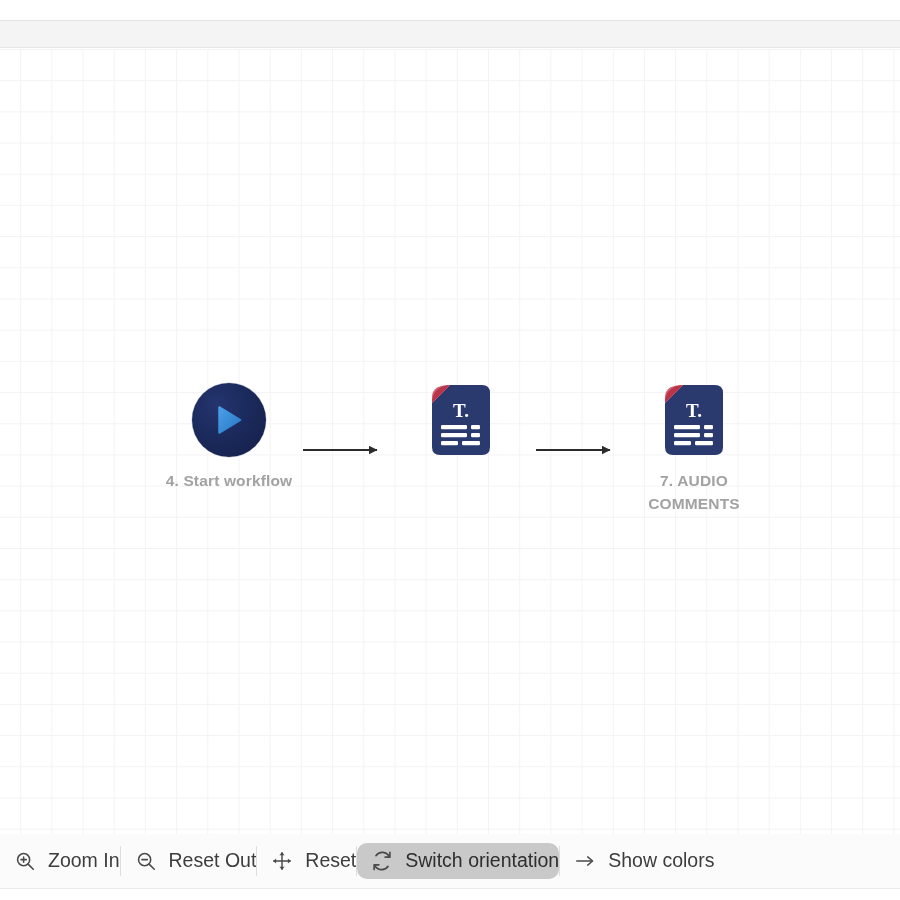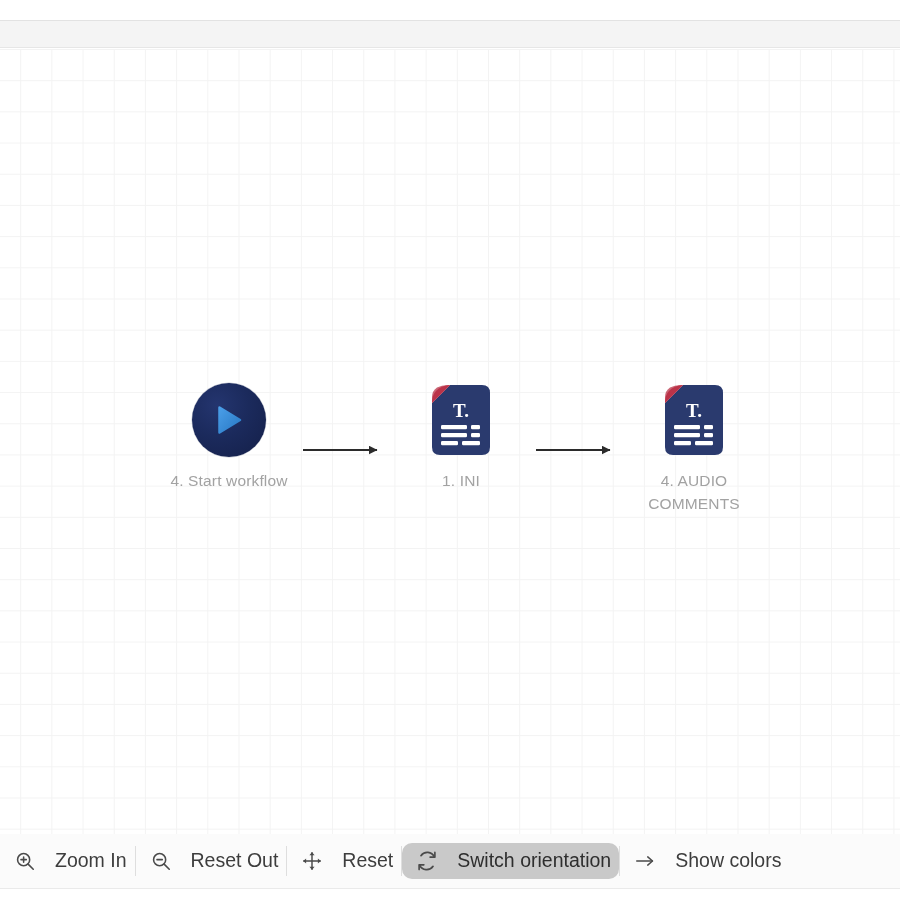--- a/index.html
+++ b/index.html
@@ -69,20 +69,21 @@
     align-items: center;
     justify-content: center;
   }
   .node-label {
     margin-top: 11px;
     font-size: 15.5px;
     color: #a2a2a2;
     line-height: 23px;
     letter-spacing: 0.15px;
     white-space: pre-line;
+    font-weight: bold;
   }
 
   
   .play-circle {
     width: 74px; height: 74px;
     border-radius: 50%;
     background: radial-gradient(circle at 34% 30%, #24356f 0%, #1b2a5c 45%, #141f48 100%);
     display: flex;
     align-items: center;
     justify-content: center;
@@ -101,22 +102,22 @@
     left: 0; top: 834px;
     width: 900px; height: 54px;
     background: #fbfbfb;
     display: flex;
     align-items: center;
     box-sizing: border-box;
   }
   .tb-btn {
     display: flex;
     align-items: center;
-    gap: 19px;
-    padding: 7px 8px 7px 14px;
+    gap: 12px;
+    padding: 7px 0 7px 14px;
     font-size: 19.5px;
     color: #3d3d3d;
     line-height: 1;
     white-space: nowrap;
     background: transparent;
     border: none;
     cursor: pointer;
     font-family: "Liberation Sans", sans-serif;
     text-align: right;
   }
@@ -197,39 +198,38 @@
             <path d="M20 2 L2 20 L2 14 Q2 8 7 4.5 Q12 1.6 20 2 Z" fill="#b83247" opacity="0.75"></path>
             <text x="31" y="34" fill="#ffffff" font-size="19" font-weight="bold" text-anchor="middle" font-family="Liberation Serif, serif">T.</text>
             <rect x="11" y="42" width="26" height="4.2" rx="1.3" fill="#ffffff"></rect>
             <rect x="41" y="42" width="9" height="4.2" rx="1.3" fill="#ffffff"></rect>
             <rect x="11" y="50" width="26" height="4.2" rx="1.3" fill="#ffffff"></rect>
             <rect x="41" y="50" width="9" height="4.2" rx="1.3" fill="#ffffff"></rect>
             <rect x="11" y="58" width="17" height="4.2" rx="1.3" fill="#ffffff"></rect>
             <rect x="32" y="58" width="18" height="4.2" rx="1.3" fill="#ffffff"></rect>
           </svg>
         </div>
-        <div class="node-label">1. INI</div>
       </div>
 
       <div class="node" style="left:694px; top:333px;">
         <div class="node-icon-wrap">
           <svg class="doc-icon" width="62" height="74" viewBox="0 0 62 74">
             <path d="M20 2 L52 2 Q60 2 60 10 L60 64 Q60 72 52 72 L10 72 Q2 72 2 64 L2 20 Z" fill="#2a3a6e"></path>
             <path d="M20 2 L2 20 Q2 12 6 8 Q11 2.6 20 2 Z" fill="#c4394f"></path>
             <path d="M20 2 L2 20 L2 14 Q2 8 7 4.5 Q12 1.6 20 2 Z" fill="#b83247" opacity="0.75"></path>
             <text x="31" y="34" fill="#ffffff" font-size="19" font-weight="bold" text-anchor="middle" font-family="Liberation Serif, serif">T.</text>
             <rect x="11" y="42" width="26" height="4.2" rx="1.3" fill="#ffffff"></rect>
             <rect x="41" y="42" width="9" height="4.2" rx="1.3" fill="#ffffff"></rect>
             <rect x="11" y="50" width="26" height="4.2" rx="1.3" fill="#ffffff"></rect>
             <rect x="41" y="50" width="9" height="4.2" rx="1.3" fill="#ffffff"></rect>
             <rect x="11" y="58" width="17" height="4.2" rx="1.3" fill="#ffffff"></rect>
             <rect x="32" y="58" width="18" height="4.2" rx="1.3" fill="#ffffff"></rect>
           </svg>
         </div>
-        <div class="node-label">4. AUDIO
+        <div class="node-label">7. AUDIO
 COMMENTS</div>
       </div>
 
     </div>
   </div>
 
   <div class="toolbar">
 
     <button class="tb-btn">
       <svg class="tb-icon" viewBox="0 0 24 24" fill="none" stroke="currentColor" stroke-width="1.7" stroke-linecap="round">

